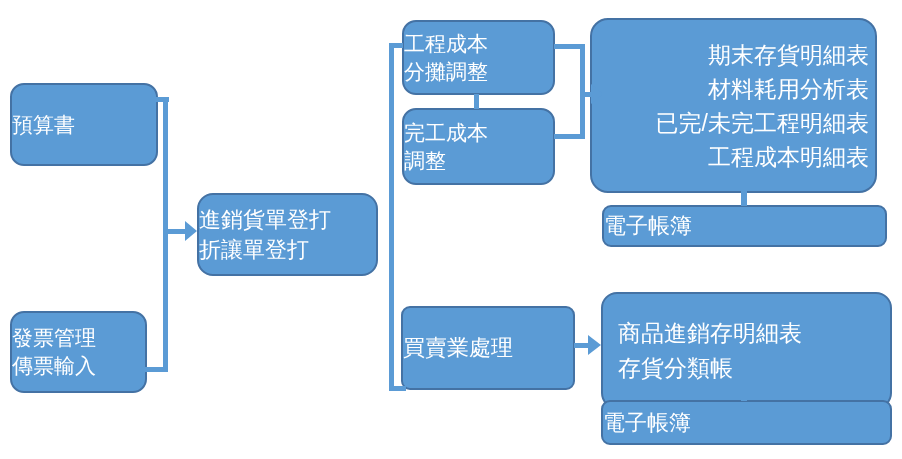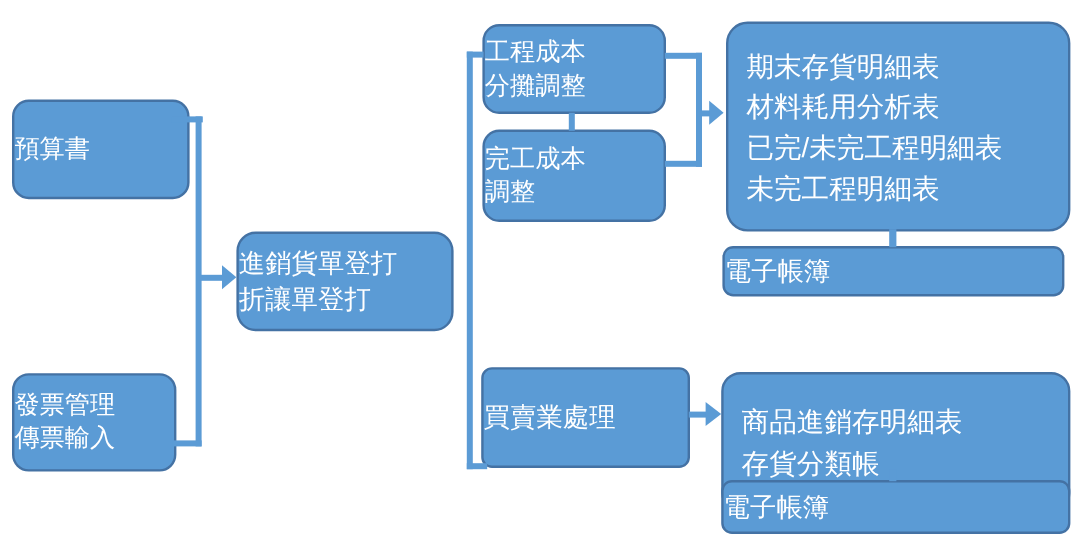--- a/index.html
+++ b/index.html
@@ -42,36 +42,36 @@
   <div class="box" style="left:402px;top:20px;width:153px;height:75px;border-radius:14px;">
     <span class="line">工程成本</span>
     <span class="line">分攤調整</span>
   </div>
 
   <div class="box" style="left:402px;top:108px;width:153px;height:77px;border-radius:14px;">
     <span class="line">完工成本</span>
     <span class="line">調整</span>
   </div>
 
-  <div class="box align-left" style="left:605px;top:18px;width:287px;height:175px;border-radius:18px;font-size:23px;line-height:34px;">
+  <div class="box align-left" style="left:590px;top:18px;width:287px;height:175px;border-radius:18px;font-size:23px;line-height:34px;align-items:flex-end;">
     <span class="line">期末存貨明細表</span>
     <span class="line">材料耗用分析表</span>
     <span class="line">已完/未完工程明細表</span>
-    <span class="line">未完工程明細表</span>
+    <span class="line">工程成本明細表</span>
   </div>
 
   <div class="box" style="left:602px;top:205px;width:285px;height:42px;border-radius:9px;font-size:22px;">
     <span class="line">電子帳簿</span>
   </div>
 
   <div class="box" style="left:401px;top:306px;width:174px;height:84px;border-radius:9px;font-size:22px;">
     <span class="line">買賣業處理</span>
   </div>
 
-  <div class="box align-left" style="left:601px;top:310px;width:291px;height:117px;border-radius:16px;font-size:23px;line-height:35px;">
+  <div class="box align-left" style="left:601px;top:292px;width:291px;height:117px;border-radius:16px;font-size:23px;line-height:35px;">
     <span class="line">商品進銷存明細表</span>
     <span class="line">存貨分類帳</span>
   </div>
 
   <div class="box" style="left:601px;top:400px;width:291px;height:45px;border-radius:9px;font-size:22px;">
     <span class="line">電子帳簿</span>
   </div>
 
   <div class="conn" style="left:143px;top:97px;width:26px;height:5px;"></div>
   <div class="conn" style="left:163px;top:97px;width:5px;height:275px;"></div>

